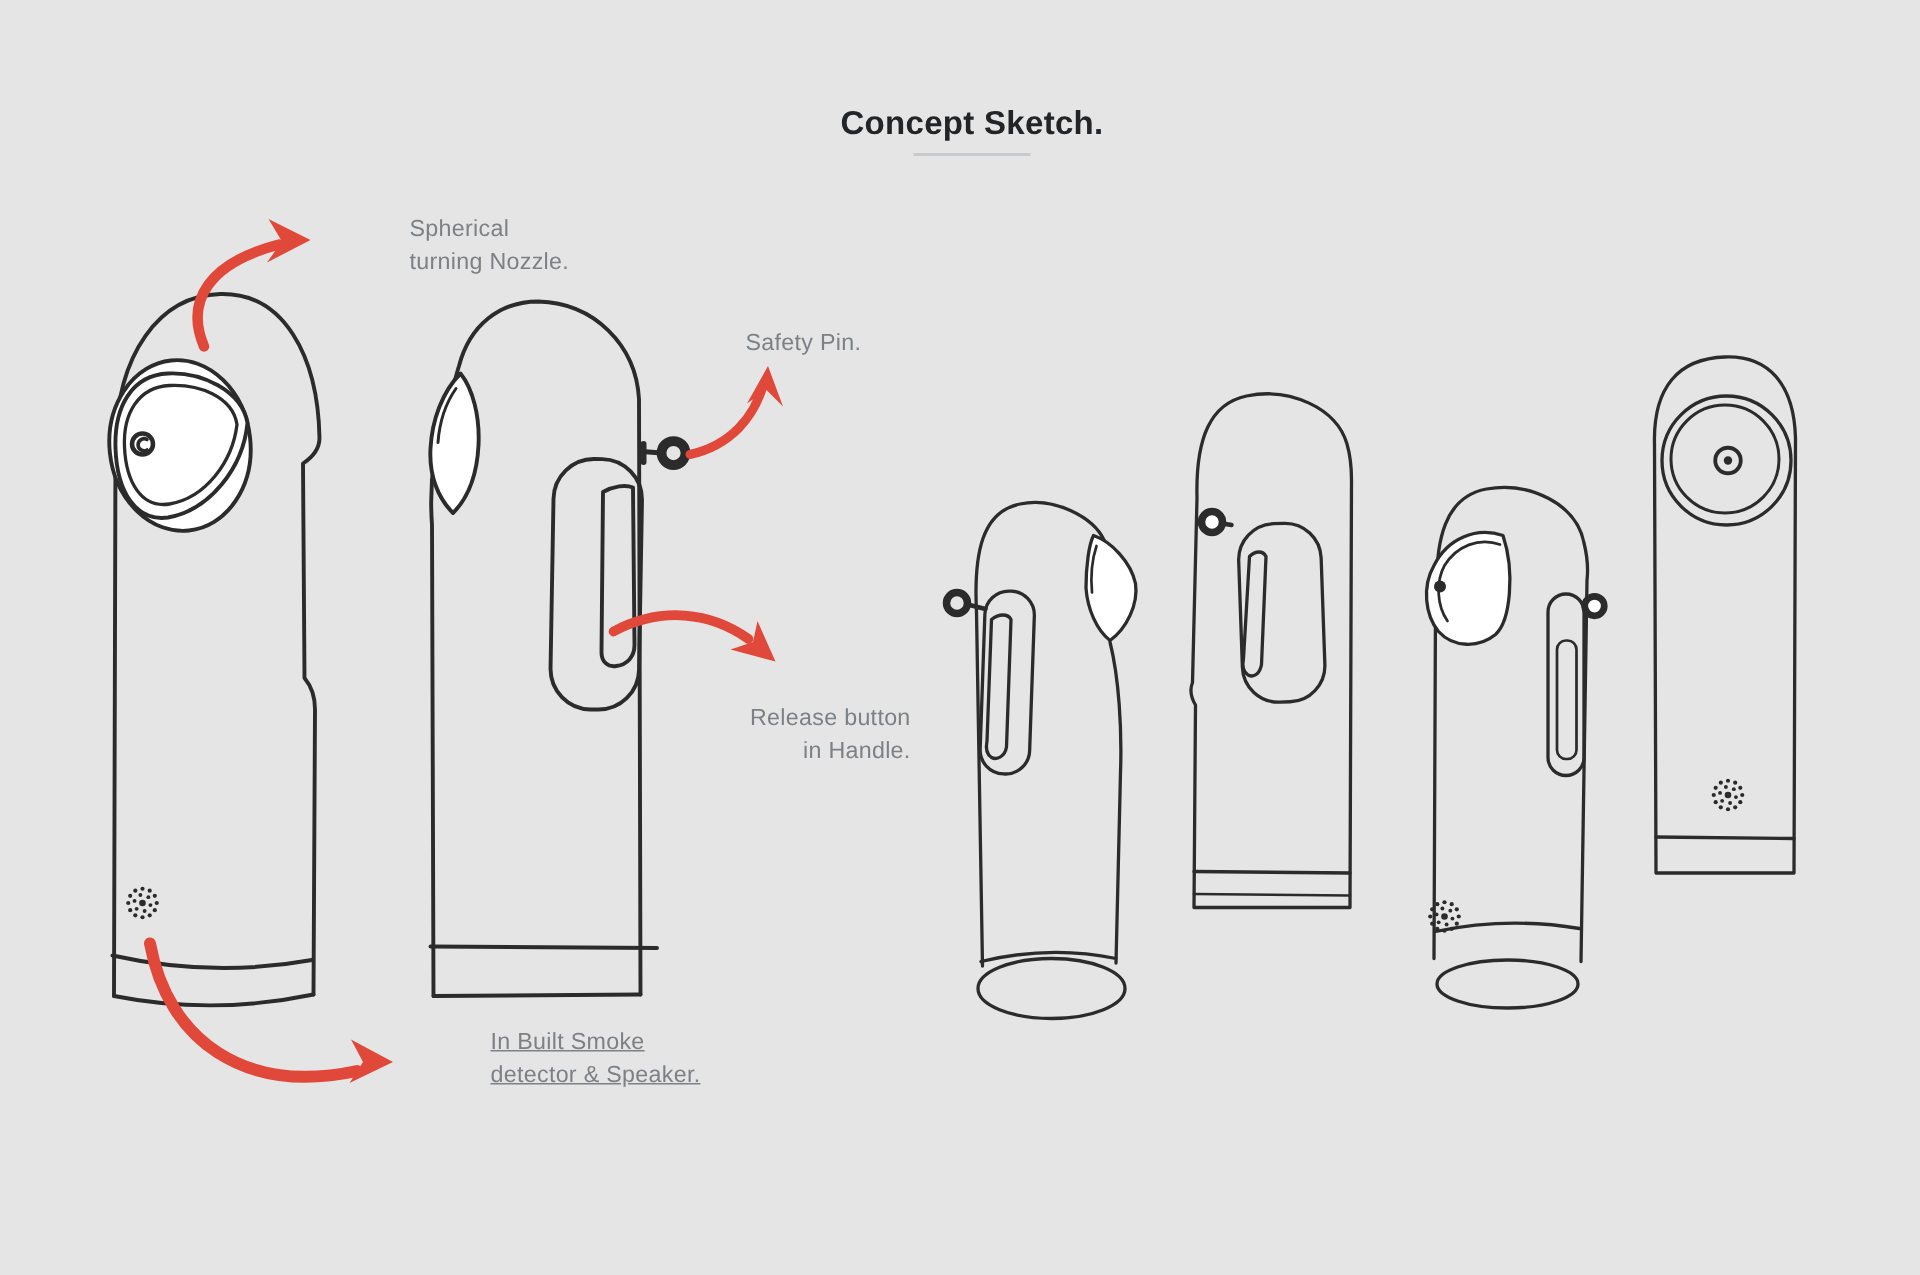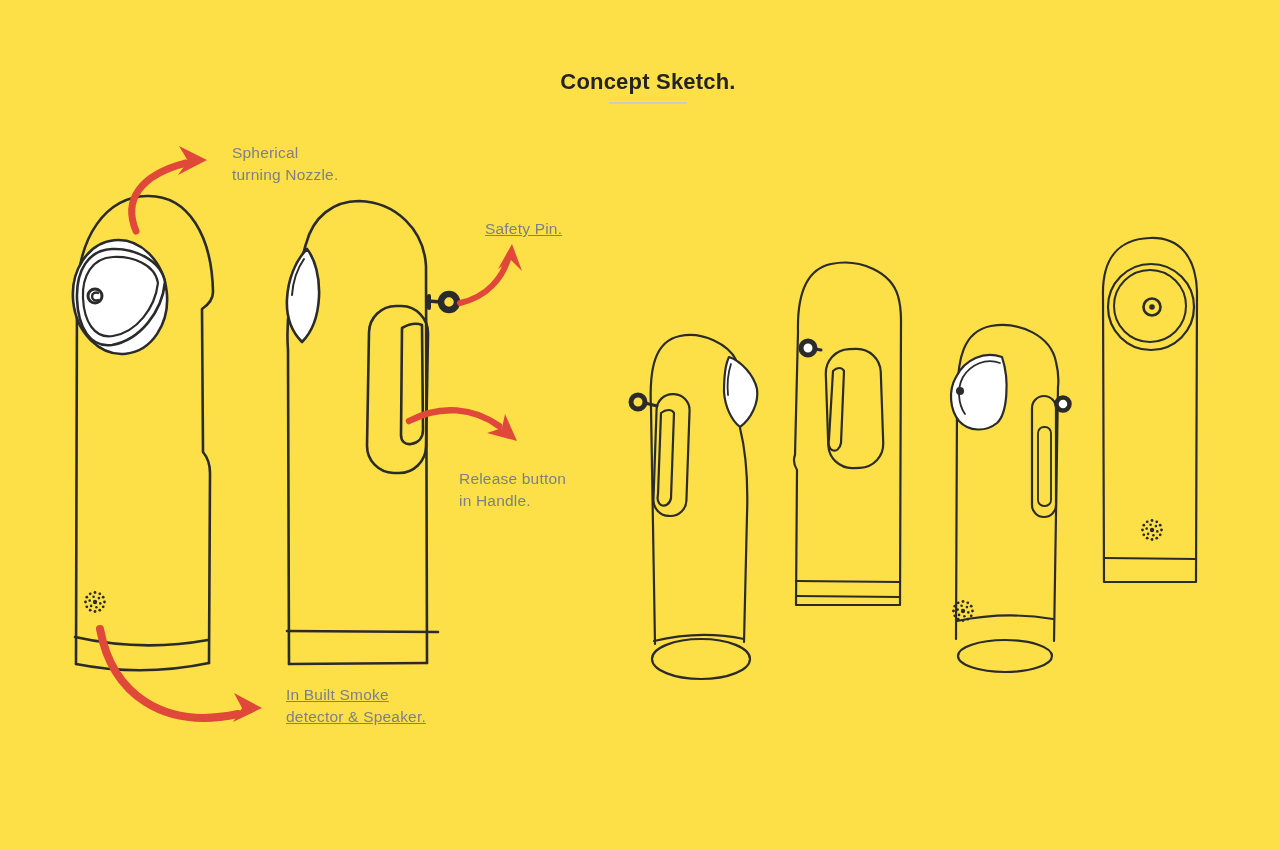--- a/index.html
+++ b/index.html
@@ -5,21 +5,21 @@
   html, body {
     margin: 0;
     padding: 0;
     background: #ffffff;
     font-family: "Liberation Sans", "DejaVu Sans", sans-serif;
   }
   .canvas {
     position: relative;
     width: 1280px;
     height: 850px;
-    background: #fde047;
+    background: #e5e5e5;
     overflow: hidden;
   }
   .title-block {
     position: absolute;
     left: 508px;
     top: 69px;
     width: 280px;
     text-align: center;
   }
   .title-text {
@@ -35,24 +35,25 @@
     background: #c9cacb;
     margin: 7px auto 0 auto;
   }
   .annotation {
     position: absolute;
     font-size: 15.5px;
     line-height: 22px;
     color: #7d8084;
     white-space: pre-line;
     letter-spacing: 0.2px;
+    margin-left: 41px;
   }
   .ann-nozzle   { left: 232px; top: 142px; }
-  .ann-pin     { left: 485px; top: 218px; text-decoration: underline; }
-  .ann-release { left: 459px; top: 468px; }
+  .ann-pin     { left: 456px; top: 218px; }
+  .ann-release { left: 459px; top: 468px; text-align: right; }
   .ann-smoke   { left: 286px; top: 684px; text-decoration: underline; }
   svg.sketch-layer {
     position: absolute;
     left: 0; top: 0;
   }
 </style>
 </head>
 <body>
 
 <div class="canvas">

